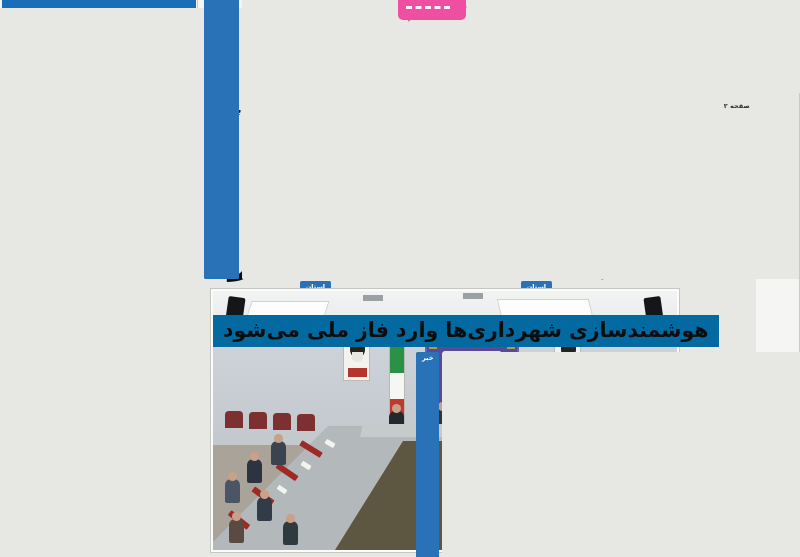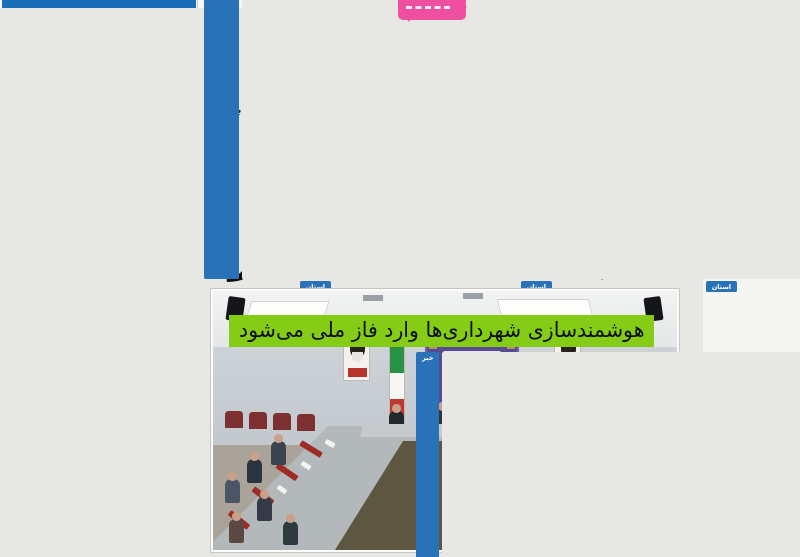--- a/index.html
+++ b/index.html
@@ -99,22 +99,22 @@
       clip-path:polygon(190px 150px,276px 150px,342px 259px,122px 259px);background:#5d5640;}
   .table-front{position:absolute;left:0;top:0;width:464px;height:259px;
       clip-path:polygon(150px 133px,315px 133px,318px 146px,147px 146px);background:#c6cacb;}
   .person{position:absolute;width:15px;height:24px;border-radius:6px 6px 2px 2px;}
   .person::before{content:"";position:absolute;top:-7px;left:3px;width:9px;height:9px;border-radius:50%;background:#c9a089;}
   .person.scarf::before{background:#caa28d;box-shadow:0 -2px 0 1px currentColor;}
   .mat{position:absolute;width:24px;height:6px;background:#9e2a26;border-radius:1px;}
   .paper{position:absolute;width:10px;height:5px;background:#f3f3ef;border-radius:1px;}
   .ps-kicker{position:absolute;left:50%;top:8px;transform:translateX(-50%);background:rgba(255,255,255,.96);
              padding:2px 8px;font-size:9px;font-weight:bold;color:#222;white-space:nowrap;z-index:20;}
-  .ps-title{position:absolute;left:18px;top:26px;background:#84cc16;padding:3px 10px 5px;font-size:20.5px;
-            font-weight:400;color:#0d0d0d;white-space:nowrap;z-index:20;}
+  .ps-title{position:absolute;left:2px;top:26px;background:#0369a1;padding:3px 10px 5px;font-size:20.5px;
+            font-weight:700;color:#0d0d0d;white-space:nowrap;z-index:20;}
   .ps-badges{position:absolute;left:205px;top:63px;display:flex;gap:3px;direction:ltr;z-index:20;}
 
   
   .rightcol{position:absolute;left:684px;top:93px;width:116px;height:464px;padding:0 4px 0 2px;overflow:hidden;border-right:1px solid #c9c9c6;}
   .rc-sep{display:flex;align-items:center;gap:3px;direction:ltr;margin:7px 0 6px;}
   .rc-sep::before,.rc-sep::after{content:"";flex:1;height:1px;background:#b9b9b6;}
 </style>
 </head>
 <body>
 
@@ -288,14 +288,21 @@
       <div class="person scarf" style="left:432px;top:230px;background:#5577aa;color:#5577aa;"></div>
       <div class="person scarf" style="left:378px;top:232px;background:#7a4a2a;color:#7a4a2a;"></div>
     </div>
     <div class="ps-title">هوشمندسازی شهرداری‌ها وارد فاز ملی می‌شود</div>
     <div class="ps-badges">
       <span class="badge cat">خبر</span>
       <span class="badge page">صفحه ۸</span>
     </div>
   </figure>
 
+  <aside class="rightcol">
+    <div class="rc-sep">
+      <span class="badge page">صفحه ۲</span>
+      <span class="badge cat">اقتصاد</span>
+    </div>
+
+  </aside>
 
 </div>
 
 </body></html>

